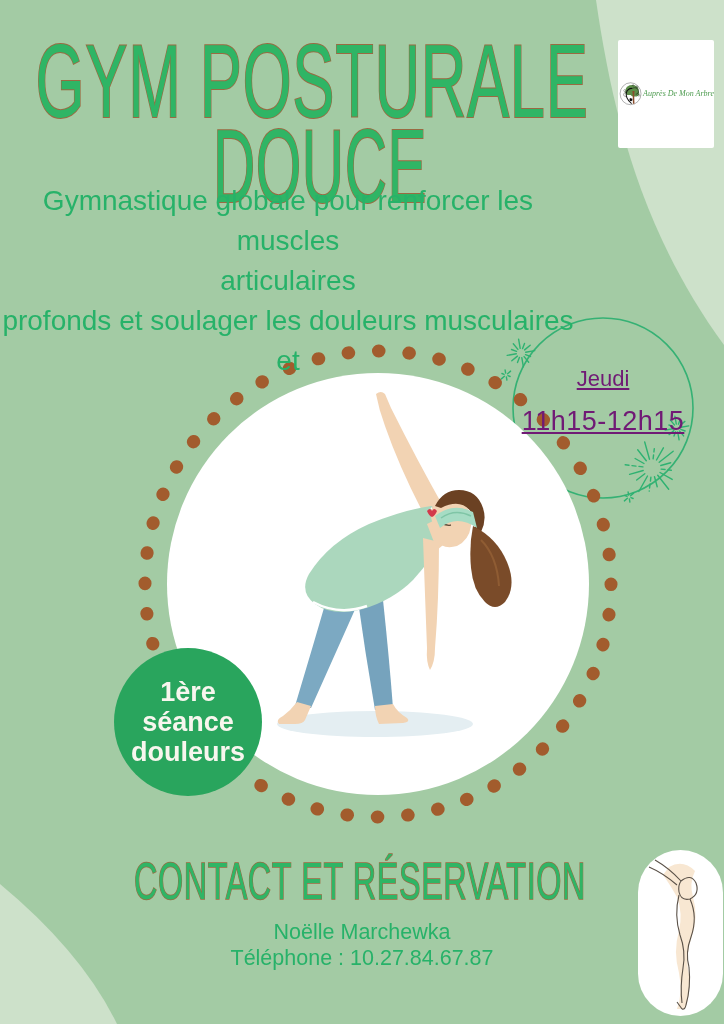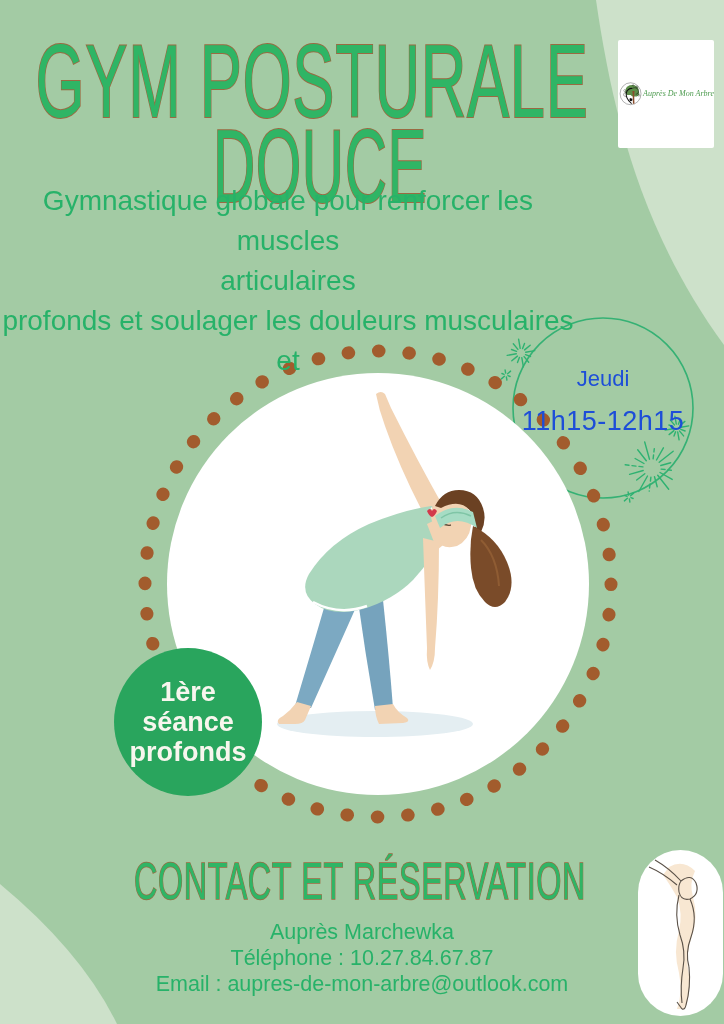--- a/index.html
+++ b/index.html
@@ -23,21 +23,21 @@
   #contact-svg text{font-size:52px;stroke-width:1.6;}
   
   .subtitle{
     left:0;top:181px;width:576px;text-align:center;
     color:#27b269;font-size:28px;line-height:40px;font-weight:normal;
   }
   
   .schedule{
     left:513px;top:318px;width:180px;height:180px;
     display:flex;flex-direction:column;align-items:center;justify-content:center;
-    text-align:center;color:#1d4ed8;
+    text-align:center;color:#701a75;text-decoration:underline;
   }
   .schedule .day{font-size:22px;margin-bottom:14px;}
   .schedule .time{font-size:27px;margin-bottom:14px;letter-spacing:.5px;}
   .schedule .loc{font-size:21px;line-height:24px;}
   
   .badge{
     left:114px;top:648px;width:148px;height:148px;border-radius:50%;
     background:#29a55d;
     display:flex;flex-direction:column;align-items:center;justify-content:center;
     color:#f8f6ee;font-weight:bold;font-size:27px;line-height:30px;text-align:center;
@@ -194,30 +194,29 @@
 </div>
 
 <div class="abs schedule">
   <div class="day">Jeudi</div>
   <div class="time">11h15-12h15</div>
 </div>
 
 <div class="abs badge">
   <span>1ère</span>
   <span>séance</span>
-  <span>profonds</span>
+  <span>douleurs</span>
 </div>
 
 <svg id="contact-svg" class="abs" viewBox="0 0 724 60">
   <text class="display-text" x="360" y="46" text-anchor="middle" textLength="452" lengthAdjust="spacingAndGlyphs">CONTACT ET RÉSERVATION</text>
 </svg>
 <div class="abs contact-lines">
-  <div>Auprès Marchewka</div>
+  <div>Noëlle Marchewka</div>
   <div>Téléphone : 10.27.84.67.87</div>
-  <div>Email : aupres-de-mon-arbre@outlook.com</div>
 </div>
 
 <div class="abs dancer-pill">
   <svg width="75" height="156" viewBox="0 0 75 156">
     <path d="M26,12 Q40,4 52,16 Q46,28 50,42 Q56,62 48,84 Q42,102 46,120 Q48,138 42,154 L34,154 Q40,138 36,118 Q30,96 36,76 Q40,58 34,42 Q26,28 20,20 Z" fill="#f8e7d2"></path>
     <path d="M6,12 Q20,18 34,30" fill="none" stroke="#5a5148" stroke-width="1.1"></path>
     <path d="M12,5 Q26,13 38,26" fill="none" stroke="#5a5148" stroke-width="1.1"></path>
     <path d="M38,26 Q48,18 53,28 Q57,39 47,44 Q38,46 36,37 Q35,30 38,26 Z" fill="none" stroke="#5a5148" stroke-width="1.1"></path>
     <path d="M47,44 Q55,62 48,82 Q42,98 46,112" fill="none" stroke="#5a5148" stroke-width="1.1"></path>
     <path d="M36,40 Q31,60 37,80 Q43,96 40,113" fill="none" stroke="#5a5148" stroke-width="1.1"></path>

